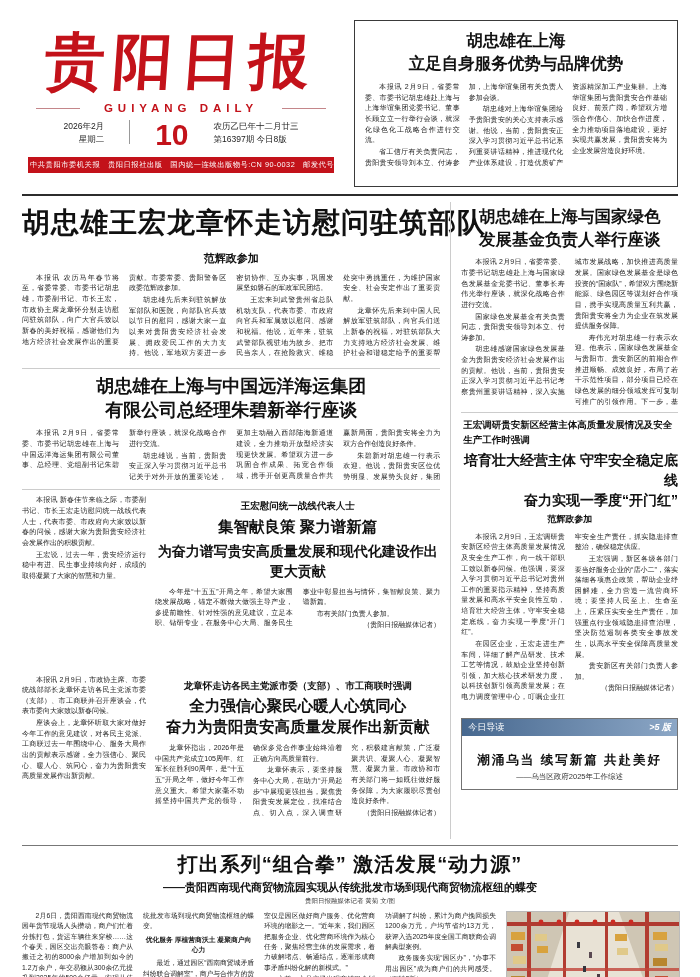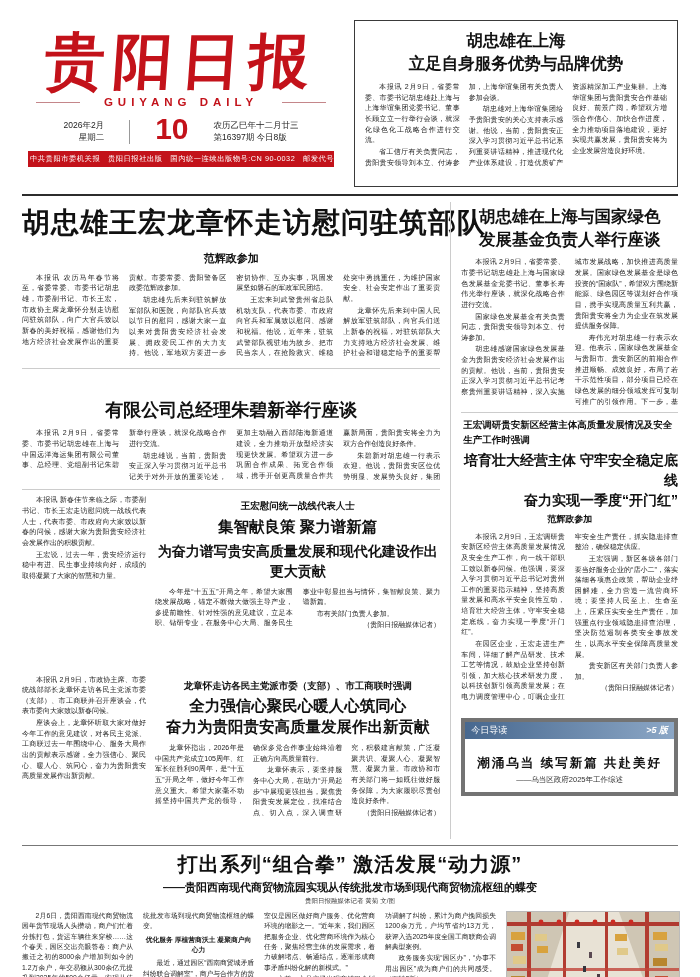--- a/index.html
+++ b/index.html
@@ -8,24 +8,24 @@
   }
   html,body{margin:0;padding:0;background:#fff;}
   body{width:700px;font-family:"Liberation Sans","DejaVu Sans",sans-serif;color:var(--ink);}
   .page{box-sizing:border-box;width:700px;height:977px;padding:20px 22px 8px;overflow:hidden;position:relative;}
 
   
   .header{display:flex;gap:14px;align-items:flex-start;}
   .masthead{width:318px;flex-shrink:0;padding-top:10px;}
   .calligraphy{font-family:"DejaVu Serif","Liberation Serif",serif;font-size:60px;font-weight:bold;color:var(--red);
     letter-spacing:8px;line-height:1.05;text-align:center;transform:skewX(-4deg);white-space:nowrap;}
-  .en-row{display:flex;align-items:center;gap:24px;margin:3px 14px 0;}
+  .en-row{display:flex;align-items:center;gap:24px;margin:9px 14px 0;}
   .en-line{flex:1;height:1px;background:#c4868a;}
   .en-title{color:var(--red);font-weight:bold;letter-spacing:5px;font-size:11.5px;white-space:nowrap;}
-  .date-row{display:flex;justify-content:center;align-items:flex-end;gap:25px;font-size:8.5px;color:#222;margin-top:6px;line-height:1.5;}
+  .date-row{display:flex;justify-content:center;align-items:flex-start;gap:25px;font-size:8.5px;color:#222;margin-top:6px;line-height:1.5;}
   .date-left{text-align:right;}
   .date-vline{width:1px;height:24px;background:#999;}
   .day-num{color:var(--red);font-size:30px;font-weight:bold;line-height:1;}
   .date-right{text-align:left;}
   .pub-bar{background:var(--red);color:#fff;font-size:7.3px;text-align:center;padding:3px 2px;margin:7px 6px 0;letter-spacing:.5px;white-space:nowrap;}
 
   .boxed-article{flex:1;border:1px solid #3a3a3a;padding:7px 10px 8px;}
   .box-head{font-size:16.5px;font-weight:900;text-align:center;line-height:1.4;margin:1px 0 7px;}
 
   
@@ -64,21 +64,21 @@
 
   .row-split{display:flex;gap:9px;margin-top:4px;}
   .strip{width:124px;flex-shrink:0;}
   .row-main{flex:1;min-width:0;}
 
   .right-headline{font-size:16.5px;font-weight:900;text-align:center;line-height:1.4;margin:3px 0 6px;}
   .right-kicker{font-size:9.5px;font-weight:bold;text-align:left;line-height:1.55;margin:5px 2px 2px;}
   .right-midline{font-size:14px;font-weight:900;text-align:right;line-height:1.45;margin:1px 0 2px;}
 
   
-  .guide{border:4px solid #737373;margin-top:8px;}
+  .guide{border:1px solid #737373;margin-top:8px;}
   .guide-head{display:flex;justify-content:space-between;align-items:center;color:#fff;
     background:linear-gradient(90deg,#47688f,#8ca7c6);font-size:9px;padding:2px 6px;}
   .guide-page{font-weight:bold;font-style:italic;}
   .guide-body{padding:16px 4px 7px;text-align:center;}
   .guide-title{font-size:12.5px;font-weight:bold;letter-spacing:2px;}
   .guide-sub{font-size:7.5px;color:#333;margin-top:3px;}
 
   
   .feature-headline{font-size:20px;font-weight:900;text-align:center;margin:3px 0 2px;letter-spacing:1px;}
   .feature-sub{font-size:11px;font-weight:bold;text-align:center;margin:0 0 2px;}
@@ -139,21 +139,21 @@
             <p>本报讯 农历马年春节将至，省委常委、市委书记胡忠雄，市委副书记、市长王宏，市政协主席龙章怀分别走访慰问驻筑部队，向广大官兵致以新春的美好祝福，感谢他们为地方经济社会发展作出的重要贡献。市委常委、贵阳警备区政委范辉政参加。</p>
             <p>胡忠雄先后来到驻筑解放军部队和医院，向部队官兵致以节日的慰问，感谢大家一直以来对贵阳贵安经济社会发展、拥政爱民工作的大力支持。他说，军地双方要进一步密切协作、互办实事，巩固发展坚如磐石的军政军民团结。</p>
             <p>王宏来到武警贵州省总队机动支队，代表市委、市政府向官兵和军属致以慰问、感谢和祝福。他说，近年来，驻筑武警部队视驻地为故乡、把市民当亲人，在抢险救灾、维稳处突中勇挑重任，为维护国家安全、社会安定作出了重要贡献。</p>
             <p>龙章怀先后来到中国人民解放军驻筑部队，向官兵们送上新春的祝福，对驻筑部队大力支持地方经济社会发展、维护社会和谐稳定给予的重要帮助表示衷心感谢，希望双方继续发扬拥军优属、拥政爱民的光荣传统，谱写军民鱼水情深的时代新篇。</p>
           </div>
       </article>
 
       <div class="rule-light"></div>
 
       <article>
-        <h2 class="sec-headline2"><br><span>有限公司总经理朱碧新举行座谈</span></h2>
+        <h2 class="sec-headline2"><span>胡忠雄在上海与中国远洋海运集团</span><br><span>有限公司总经理朱碧新举行座谈</span></h2>
         <div class="body-text cols-4 h56">
             <p>本报讯 2月9日，省委常委、市委书记胡忠雄在上海与中国远洋海运集团有限公司董事、总经理、党组副书记朱碧新举行座谈，就深化战略合作进行交流。</p>
             <p>胡忠雄说，当前，贵阳贵安正深入学习贯彻习近平总书记关于对外开放的重要论述，更加主动融入西部陆海新通道建设，全力推动开放型经济实现更快发展。希望双方进一步巩固合作成果、拓宽合作领域，携手开创更高质量合作共赢新局面，贵阳贵安将全力为双方合作创造良好条件。</p>
             <p>朱碧新对胡忠雄一行表示欢迎。他说，贵阳贵安区位优势明显、发展势头良好，集团将围绕国家战略部署，立足自身服务优势与品牌优势，加快发展多式联运，持续加大业务投资布局力度，共同做强出口业务，不断深化双方合作，实现互利共赢、共同发展。</p>
           </div>
       </article>
 
       <div class="rule-light"></div>
 
       <div class="row-split">

